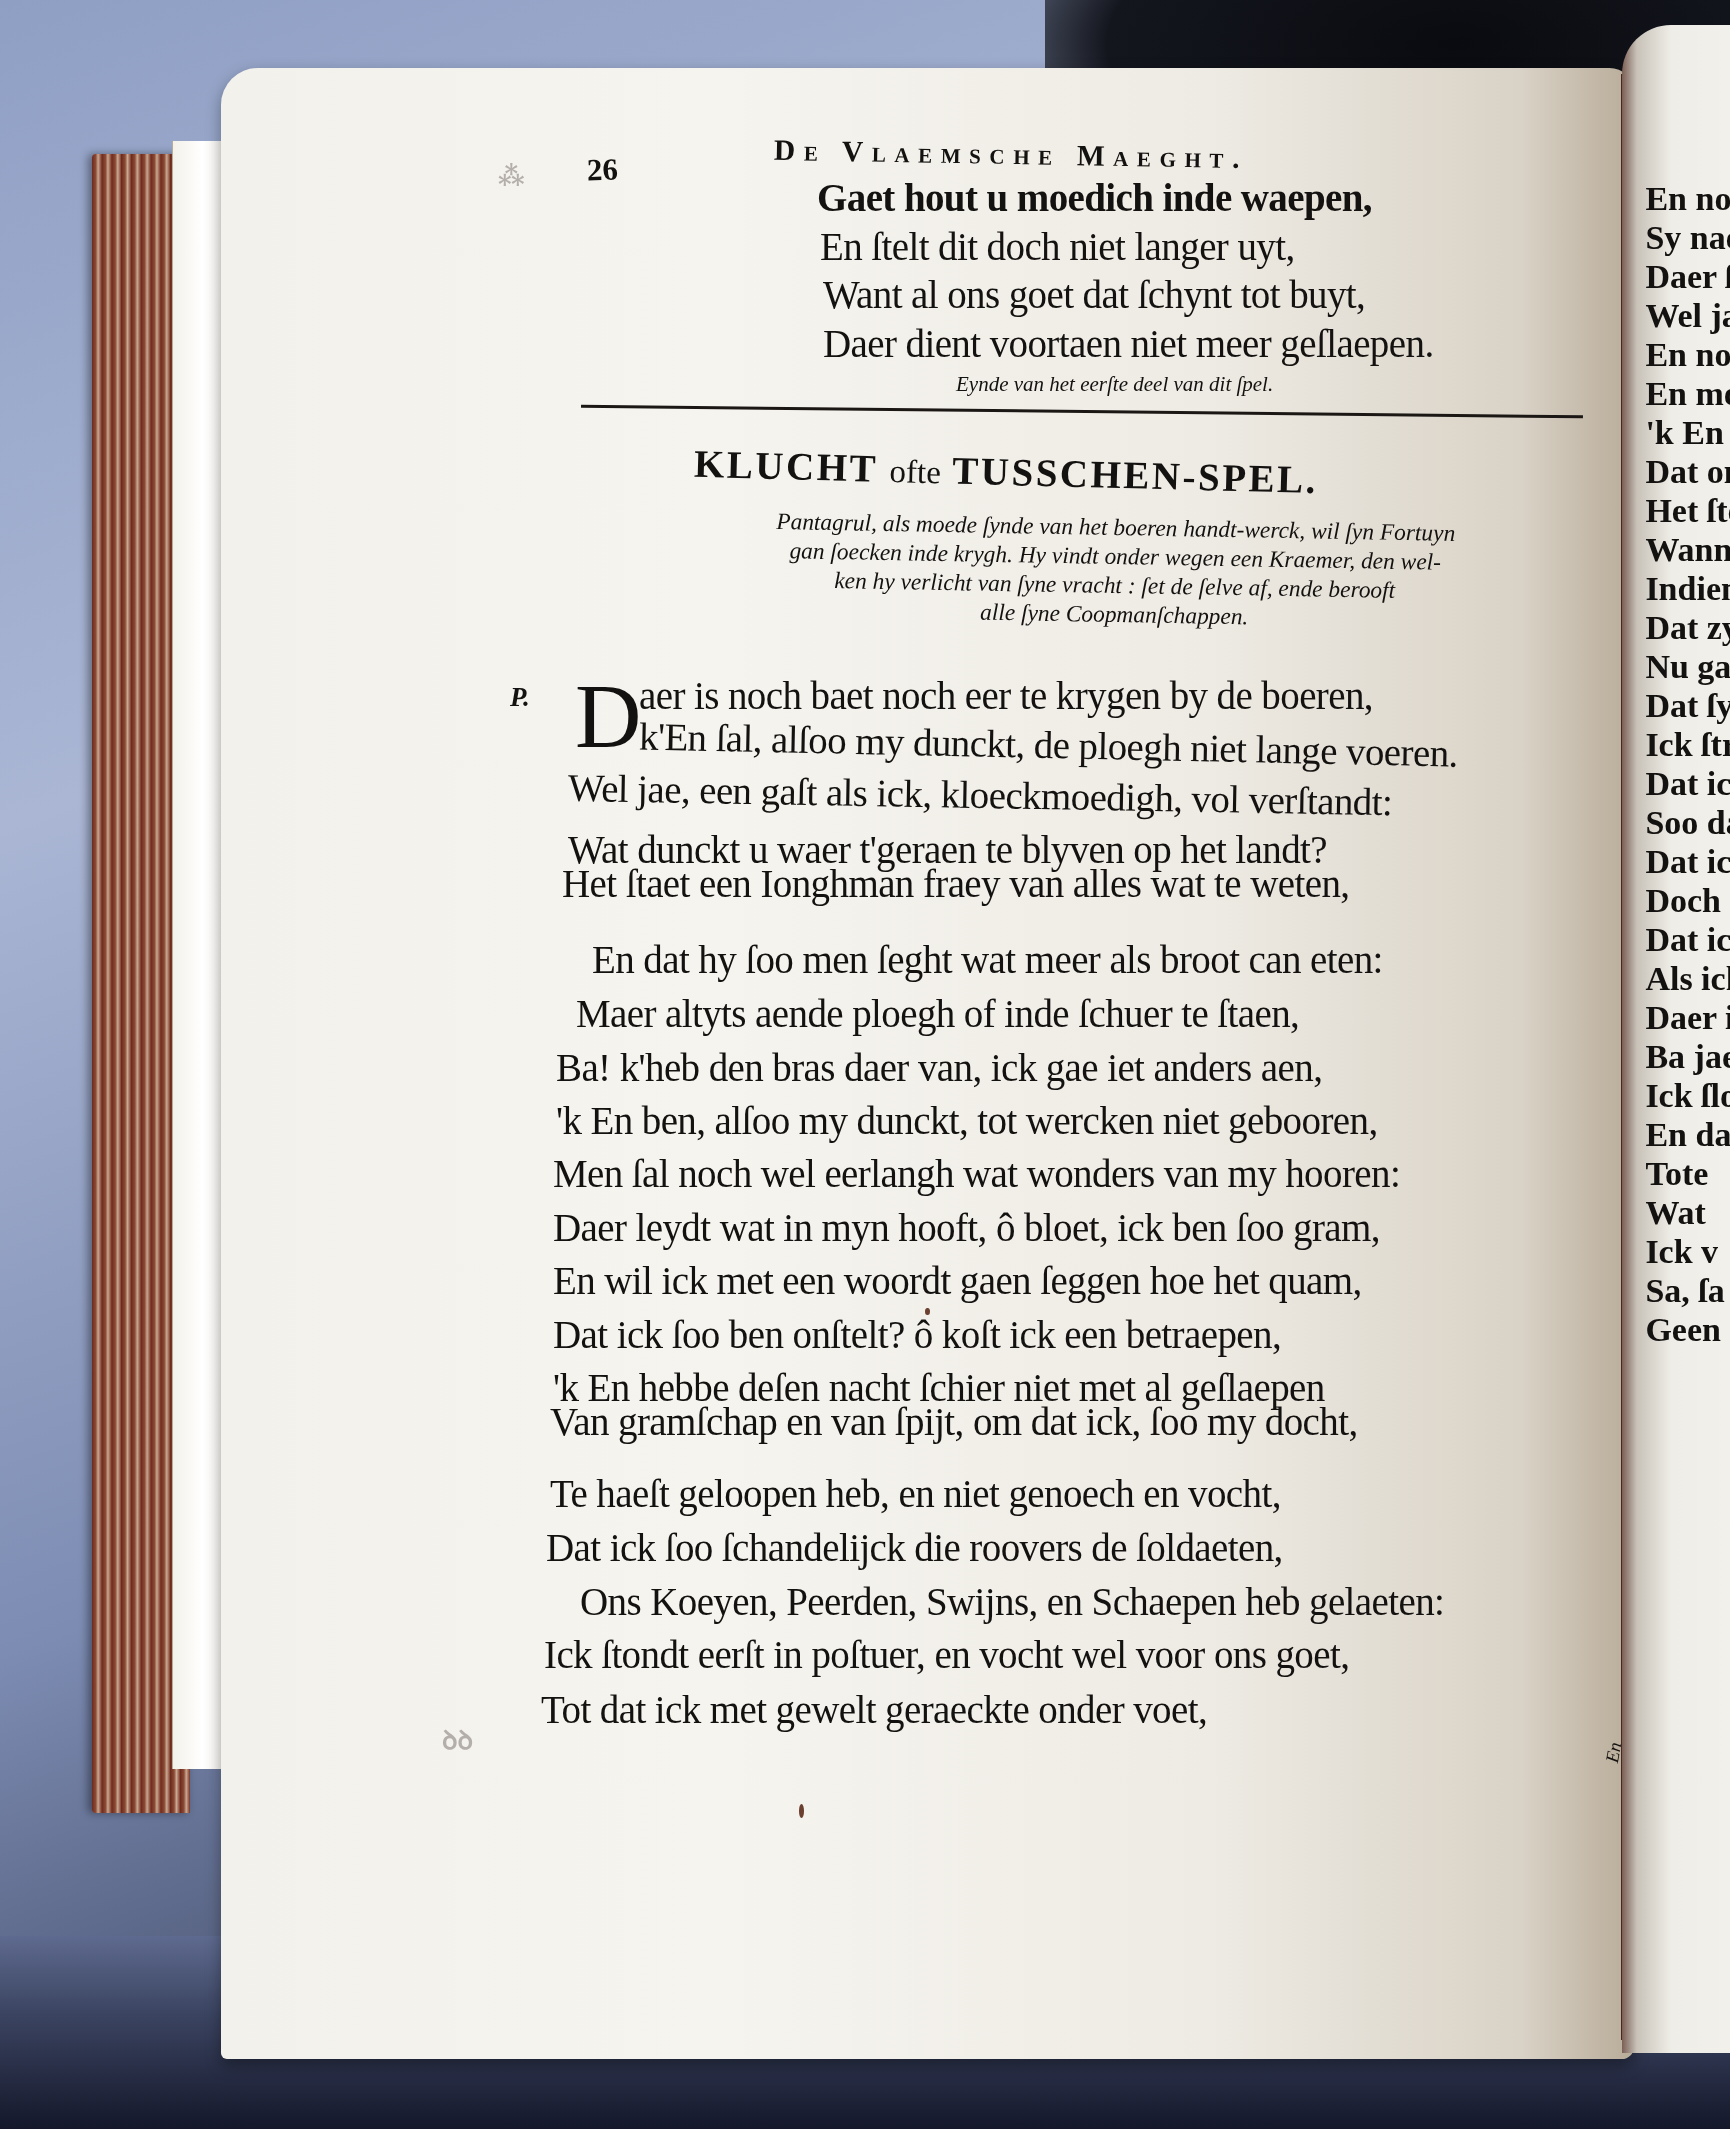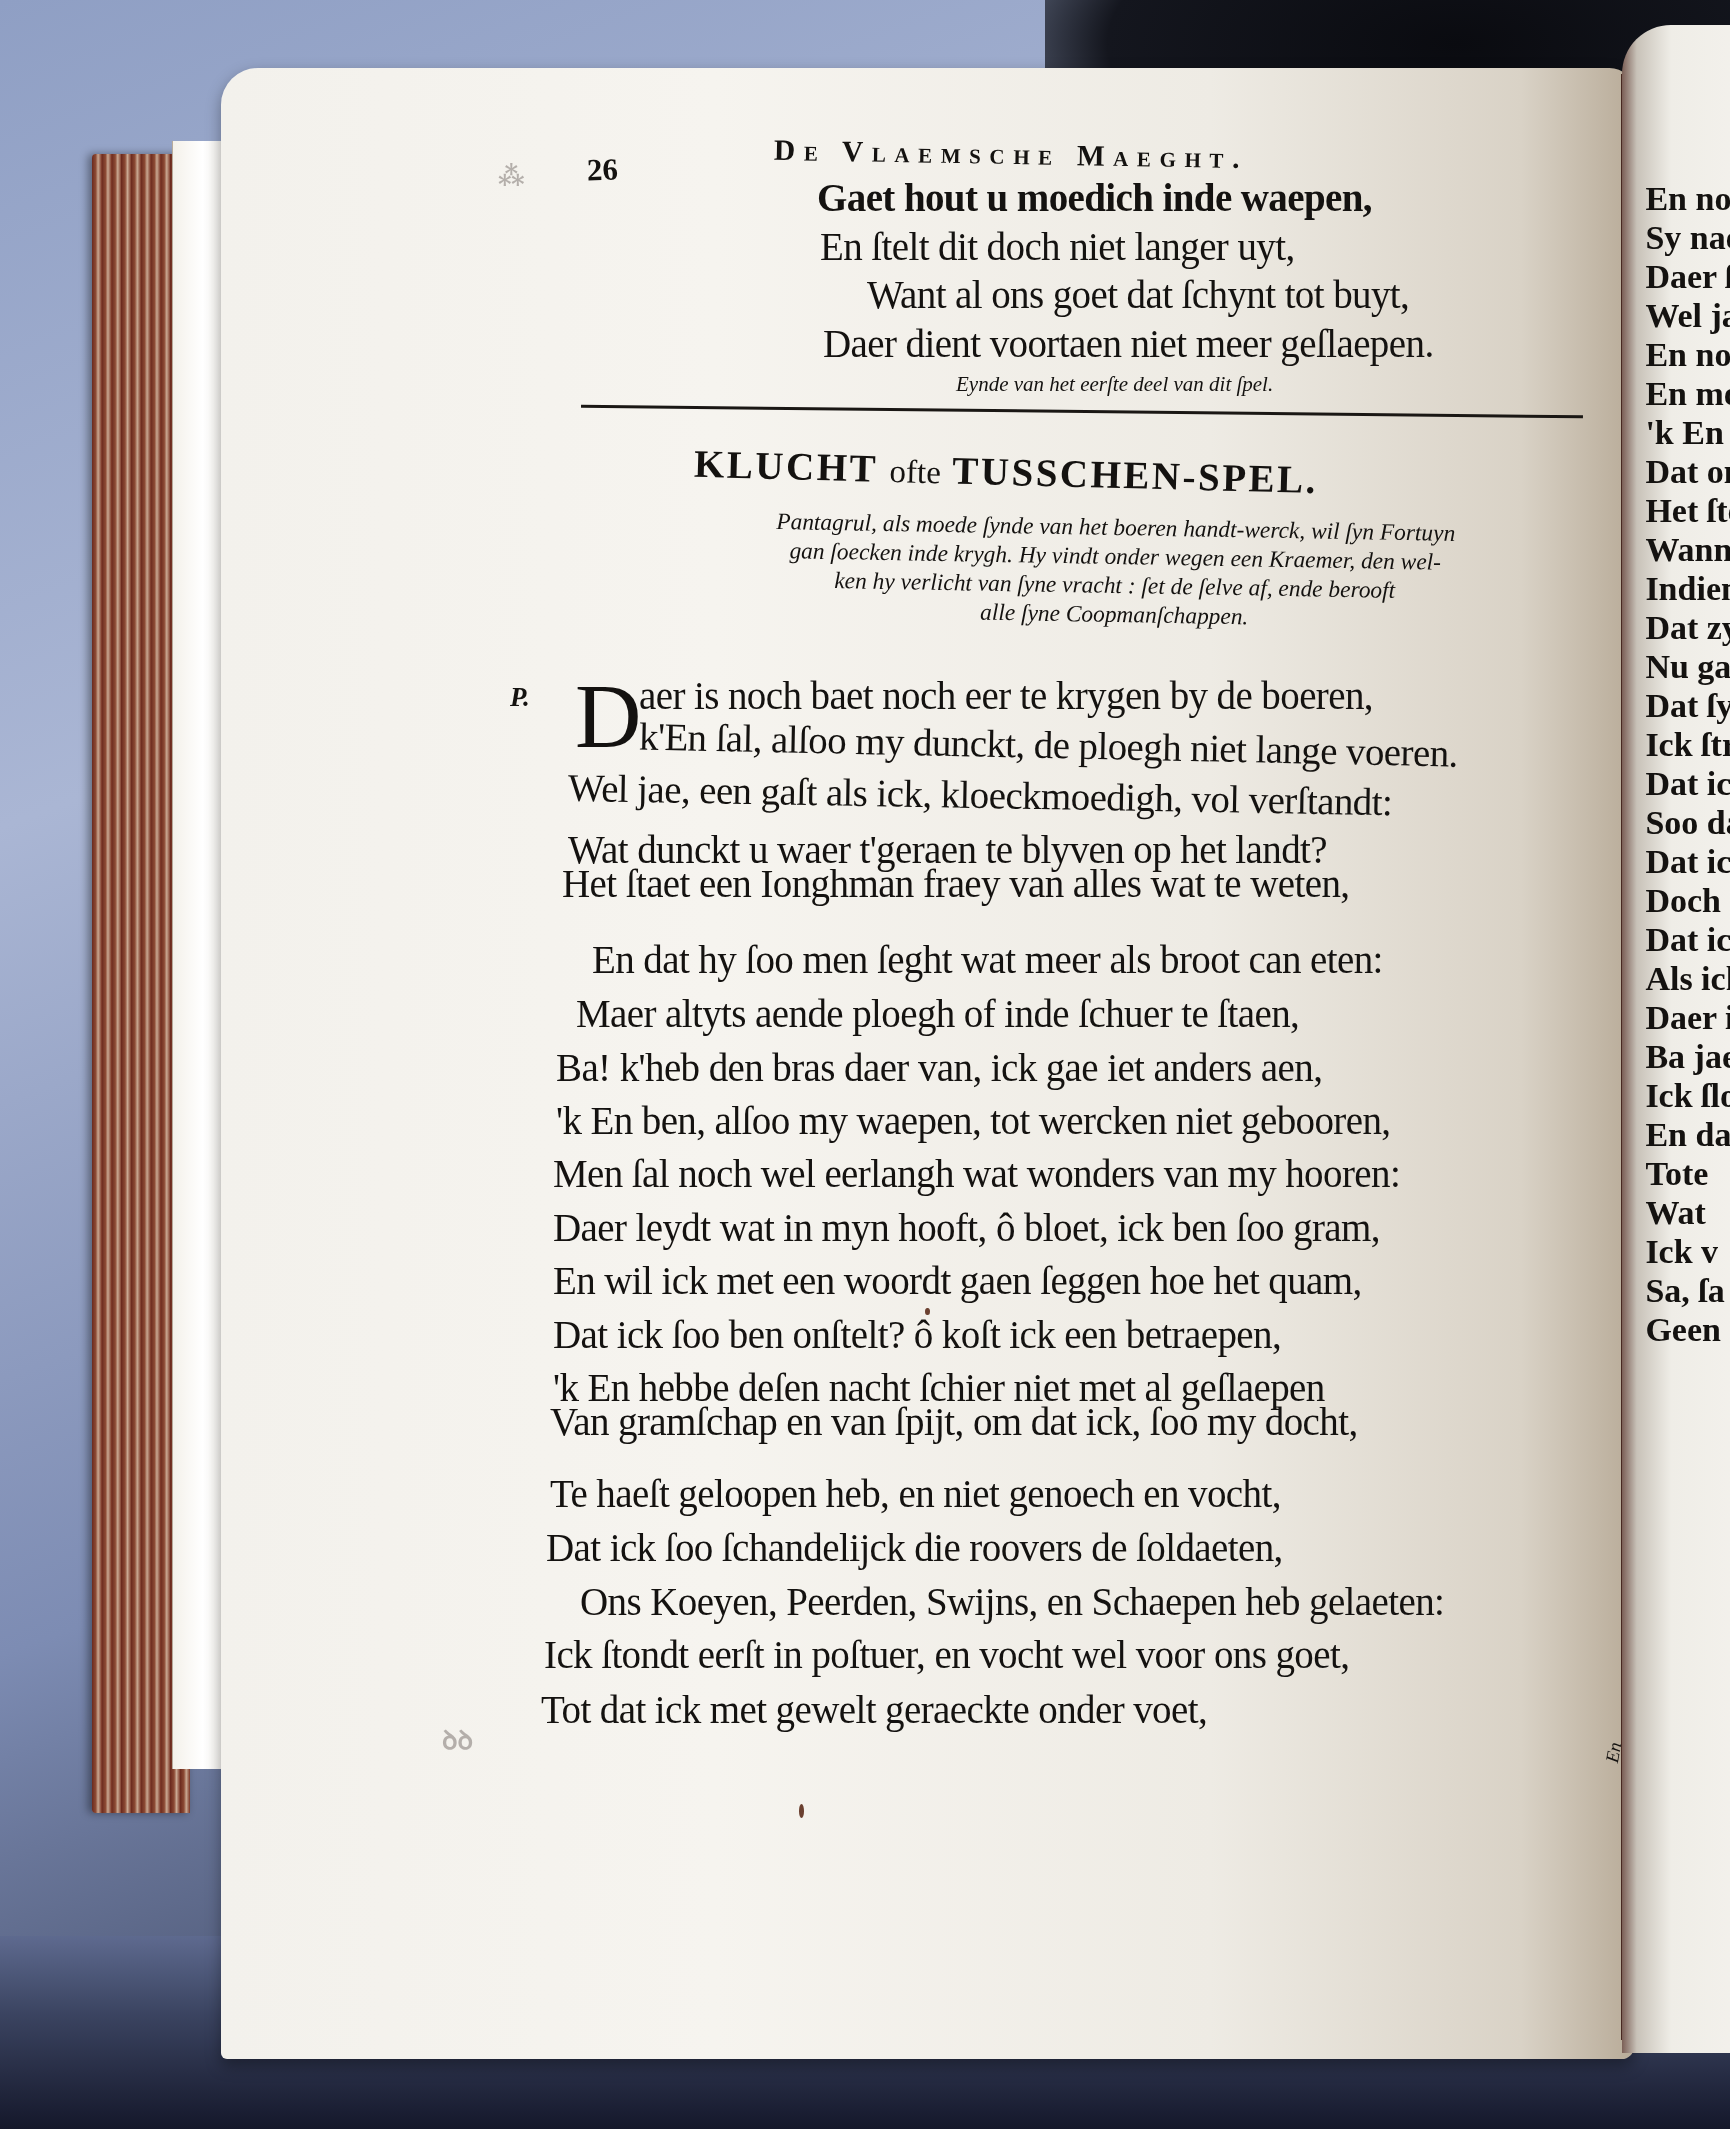--- a/index.html
+++ b/index.html
@@ -106,21 +106,21 @@
 
 <div class="bleed" style="left:498px; top:161px;">⁂</div>
 <div class="bleed" style="left:442px; top:1721px;">ꝺꝺ</div>
 
 <div class="page-number ink">26</div>
 <div class="running-head ink">De Vlaemsche Maeght.</div>
 
 <div>
   <div class="verse ink" style="left:817px; top:178px;font-weight:bold;">Gaet hout u moedich inde waepen,</div>
   <div class="verse ink" style="left:820px; top:227px;">En ſtelt dit doch niet langer uyt,</div>
-  <div class="verse ink" style="left:823px; top:275px;margin-left:44px;">Want al ons goet dat ſchynt tot buyt,</div>
+  <div class="verse ink" style="left:823px; top:275px;">Want al ons goet dat ſchynt tot buyt,</div>
   <div class="verse ink" style="left:823px; top:324px;">Daer dient voortaen niet meer geſlaepen.</div>
 </div>
 <div class="closing-note ink">Eynde van het eerſte deel van dit ſpel.</div>
 
 <div class="rule"></div>
 
 <div class="scene-title ink">
   <span>KLUCHT</span>
   <span class="ofte">ofte</span>
   <span>TUSSCHEN-SPEL.</span>
@@ -138,21 +138,21 @@
 
 <div>
   <div class="verse ink" style="left:639px; top:676px;">aer is noch baet noch eer te krygen by de boeren,</div>
   <div class="verse ink" style="left:639px; top:725px; transform:rotate(1.2deg);">k'En ſal, alſoo my dunckt, de ploegh niet lange voeren.</div>
   <div class="verse ink" style="left:568px; top:775px; transform:rotate(1deg);">Wel jae, een gaſt als ick, kloeckmoedigh, vol verſtandt:</div>
   <div class="verse ink" style="left:568px; top:830px;">Wat dunckt u waer t'geraen te blyven op het landt?</div>
   <div class="verse ink" style="left:562px; top:864px;">Het ſtaet een Ionghman fraey van alles wat te weten,</div>
   <div class="verse ink" style="left:559px; top:940px;margin-left:33px;">En dat hy ſoo men ſeght wat meer als broot can eten:</div>
   <div class="verse ink" style="left:556px; top:994px;margin-left:20px;">Maer altyts aende ploegh of inde ſchuer te ſtaen,</div>
   <div class="verse ink" style="left:556px; top:1048px;">Ba! k'heb den bras daer van, ick gae iet anders aen,</div>
-  <div class="verse ink" style="left:556px; top:1101px;">'k En ben, alſoo my waepen, tot wercken niet gebooren,</div>
+  <div class="verse ink" style="left:556px; top:1101px;">'k En ben, alſoo my dunckt, tot wercken niet gebooren,</div>
   <div class="verse ink" style="left:553px; top:1154px;text-align:center;">Men ſal noch wel eerlangh wat wonders van my hooren:</div>
   <div class="verse ink" style="left:553px; top:1208px;">Daer leydt wat in myn hooft, ô bloet, ick ben ſoo gram,</div>
   <div class="verse ink" style="left:553px; top:1261px;">En wil ick met een woordt gaen ſeggen hoe het quam,</div>
   <div class="verse ink" style="left:553px; top:1315px;">Dat ick ſoo ben onſtelt? ô koſt ick een betraepen,</div>
   <div class="verse ink" style="left:553px; top:1368px;">'k En hebbe deſen nacht ſchier niet met al geſlaepen</div>
   <div class="verse ink" style="left:550px; top:1402px;">Van gramſchap en van ſpijt, om dat ick, ſoo my docht,</div>
   <div class="verse ink" style="left:550px; top:1474px;">Te haeſt geloopen heb, en niet genoech en vocht,</div>
   <div class="verse ink" style="left:546px; top:1528px;">Dat ick ſoo ſchandelijck die roovers de ſoldaeten,</div>
   <div class="verse ink" style="left:544px; top:1582px;margin-left:36px;">Ons Koeyen, Peerden, Swijns, en Schaepen heb gelaeten:</div>
   <div class="verse ink" style="left:544px; top:1635px;">Ick ſtondt eerſt in poſtuer, en vocht wel voor ons goet,</div>

